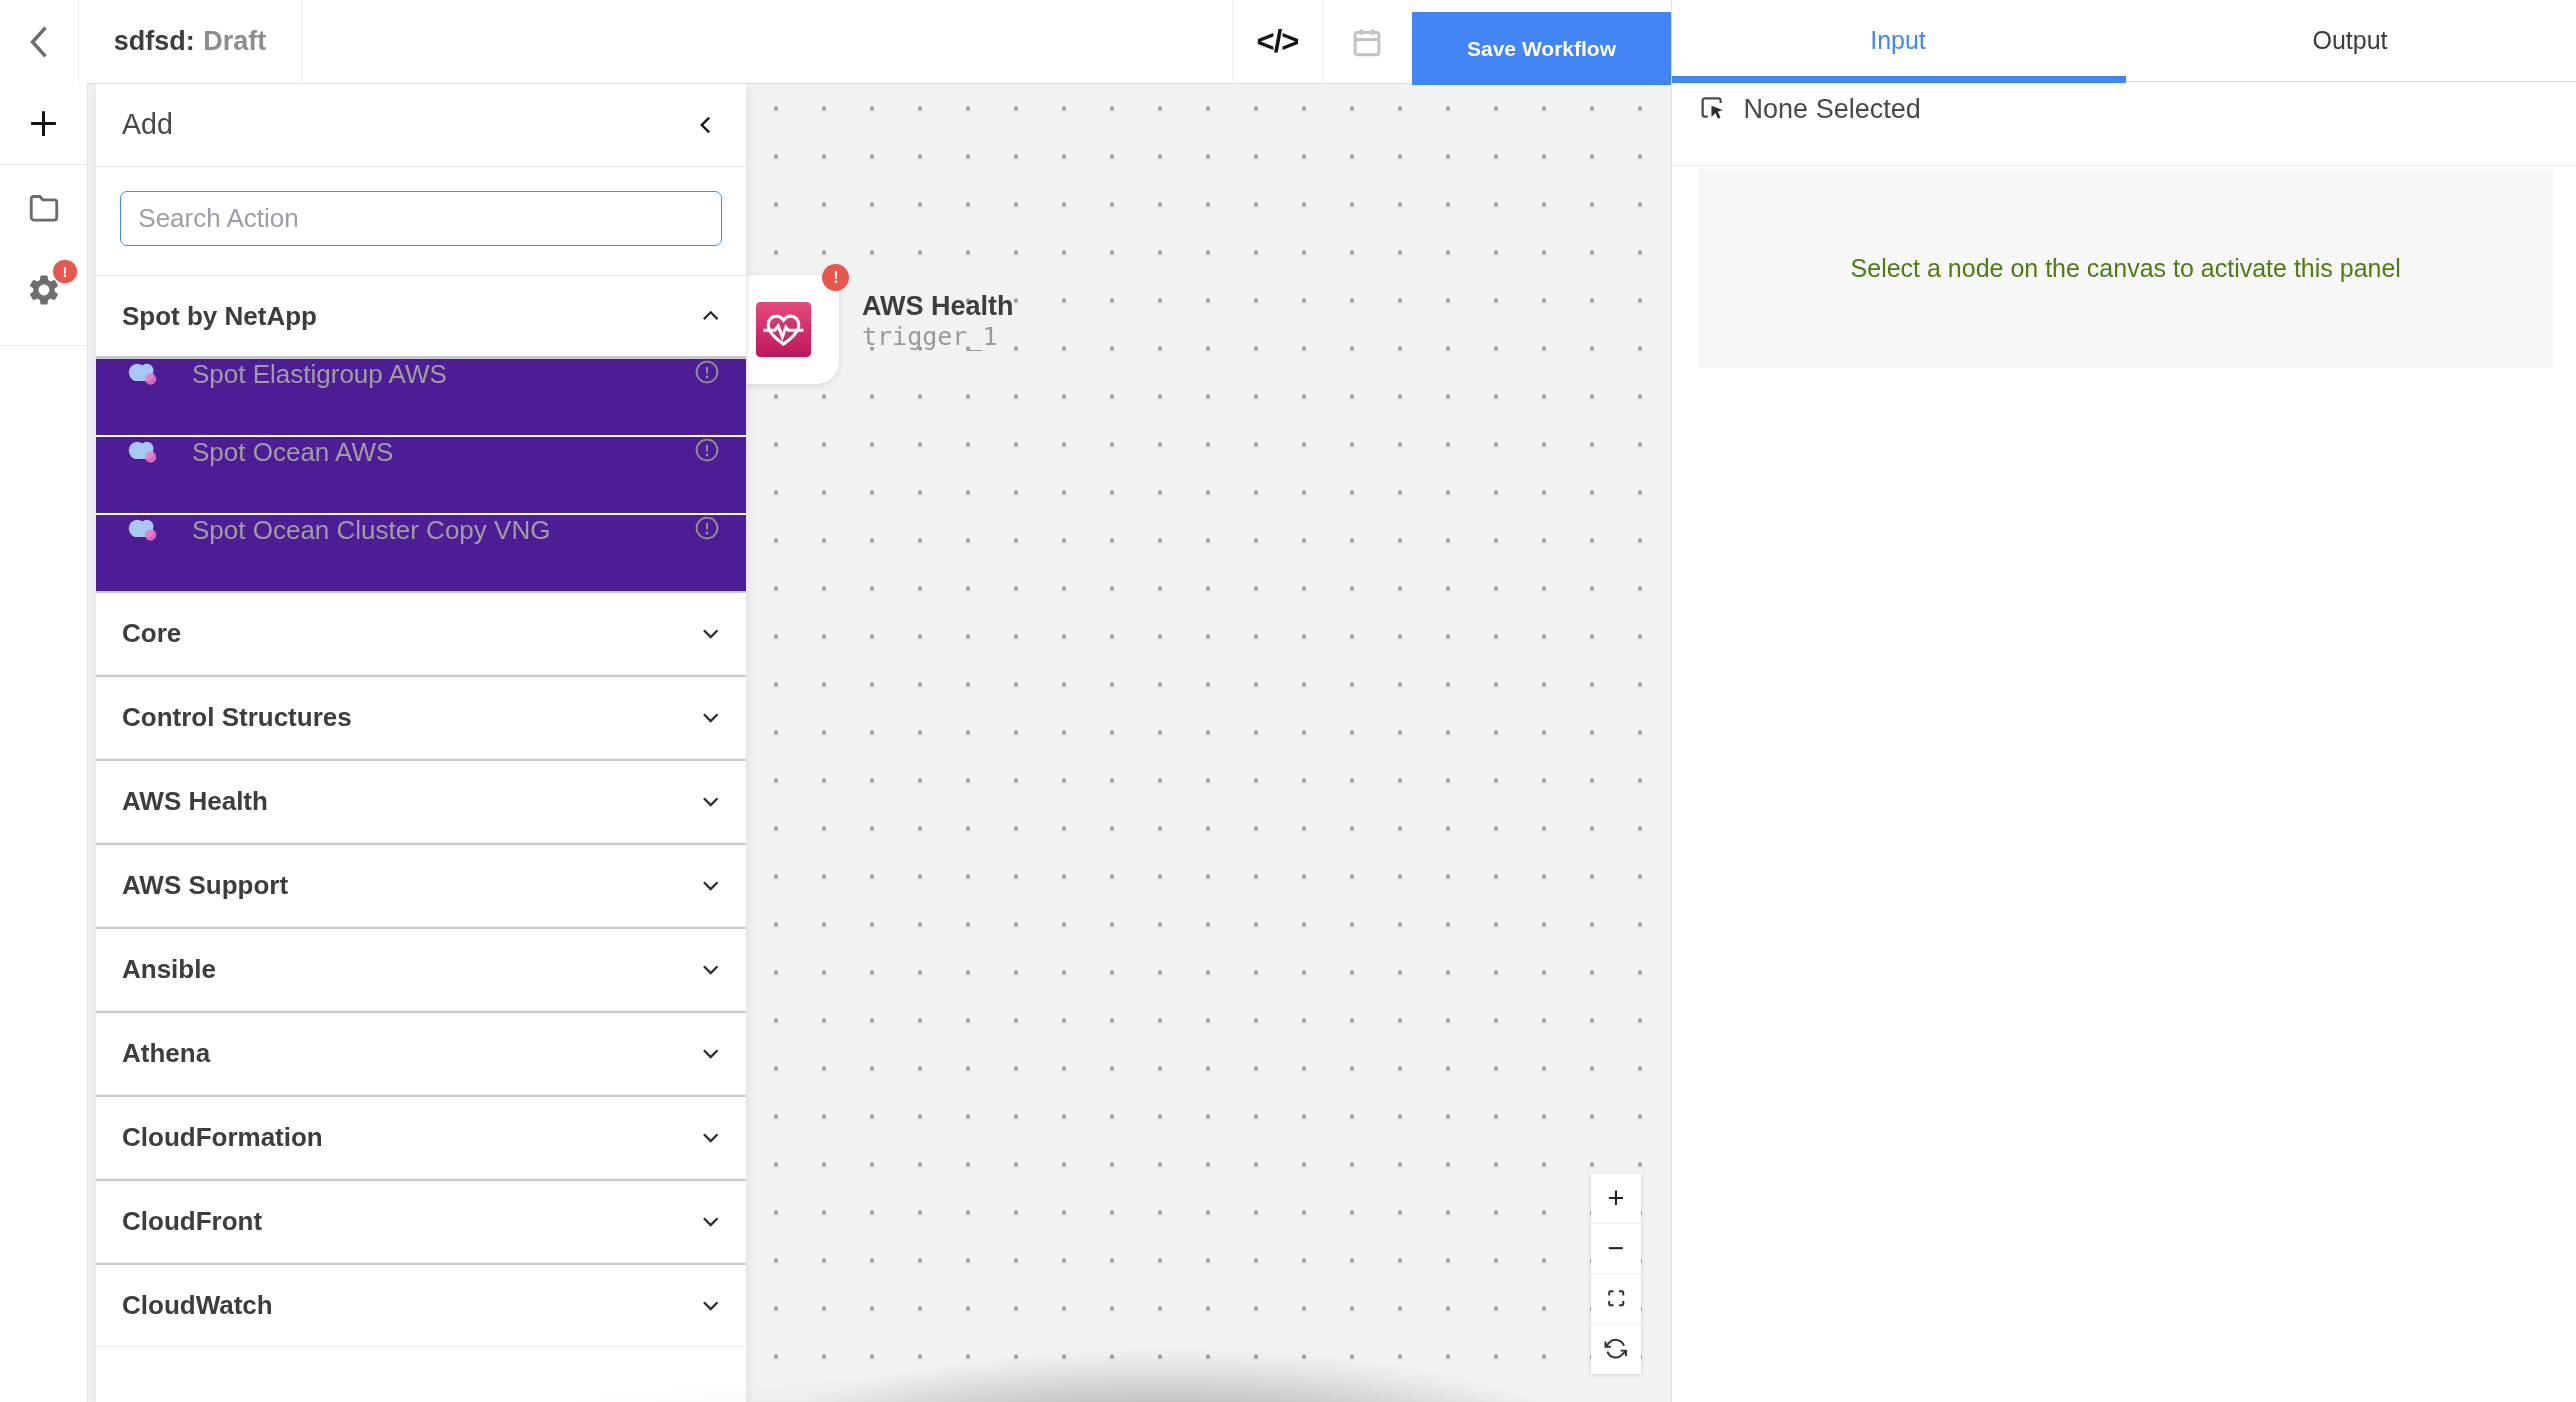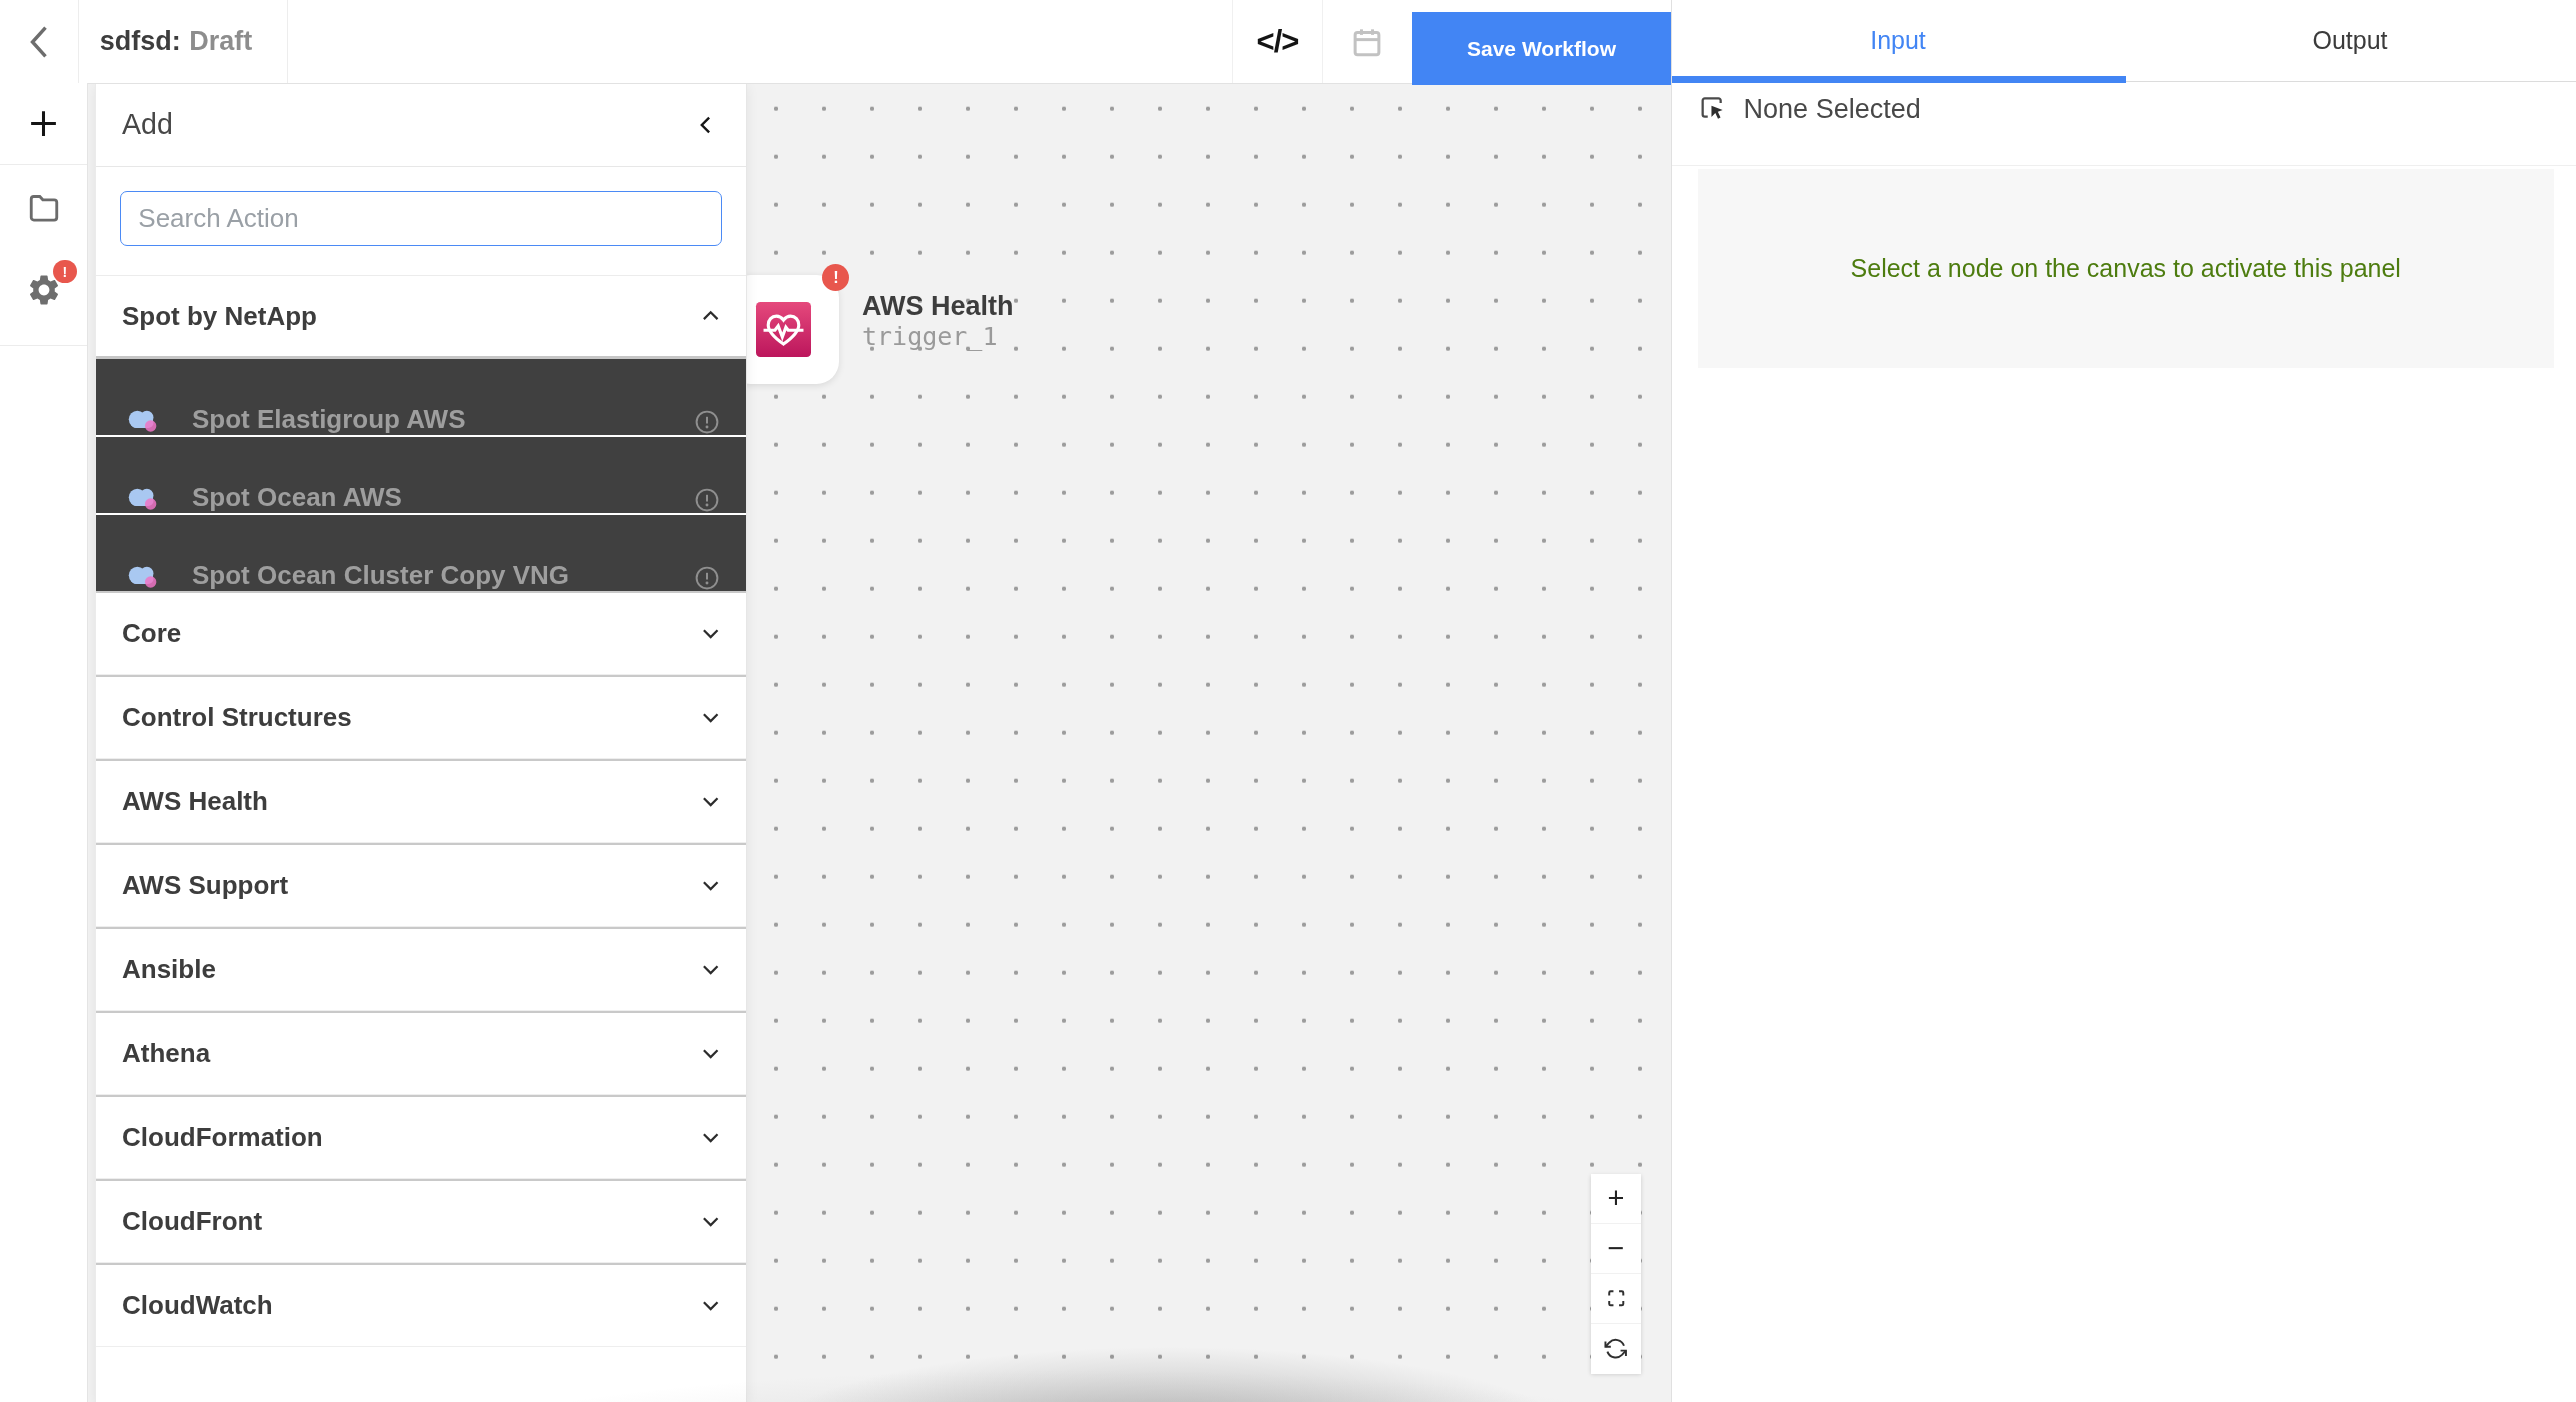--- a/index.html
+++ b/index.html
@@ -6,21 +6,21 @@
   body{
     width:2576px;height:1402px;position:relative;overflow:hidden;
     font-family:"Liberation Sans",sans-serif;background:#ffffff;
     -webkit-font-smoothing:antialiased;
   }
   
   .topbar{position:absolute;left:0;top:0;width:1671px;height:83px;background:#fff;
     border-bottom:0.9px solid #e2e2e2;z-index:40;}
   .back-cell{position:absolute;left:0;top:0;width:78px;height:83px;border-right:0.9px solid #ededed;
     display:flex;align-items:center;justify-content:center;cursor:pointer;}
-  .title-cell{position:absolute;left:65px;top:0;width:222px;height:83px;border-right:0.9px solid #ededed;
+  .title-cell{position:absolute;left:79px;top:0;width:222px;height:83px;border-right:0.9px solid #ededed;
     display:flex;align-items:center;justify-content:center;font-size:27px;font-weight:700;color:#3d3d3d;white-space:nowrap;}
   .title-cell .status{color:#8d8d8d;margin-left:8.7px;font-weight:700;}
   .code-cell{position:absolute;left:1232px;top:0;width:89px;height:83px;border-left:0.9px solid #f0f0f0;
     border-right:0.9px solid #f0f0f0;display:flex;align-items:center;justify-content:center;
     font-size:31px;font-weight:600;color:#141414;letter-spacing:-0.9px;cursor:pointer;}
   .cal-cell{position:absolute;left:1322px;top:0;width:90px;height:83px;display:flex;align-items:center;justify-content:center;cursor:pointer;}
   .save-btn{position:absolute;left:1412px;top:12px;width:259px;height:73px;background:#4285f4;color:#fff;
     border:none;font-size:21px;font-weight:700;font-family:"Liberation Sans",sans-serif;cursor:pointer;
     display:flex;align-items:center;justify-content:center;}
   
@@ -61,22 +61,22 @@
   .panel-title{font-size:28.6px;color:#474747;}
   .collapse-btn{background:none;border:none;cursor:pointer;display:flex;align-items:center;padding:0;}
   .search-wrap{padding:24px 24px 29px 24px;border-bottom:1.7px solid #ececec;}
   .search-input{width:100%;height:55px;box-sizing:border-box;border:1.7px solid #4b8af5;border-radius:7px;
     font-size:26px;color:#444;padding:0 17.3px;outline:none;font-family:"Liberation Sans",sans-serif;}
   .search-input::placeholder{color:#9aa0a6;}
   .section-head{height:80px;display:flex;align-items:center;justify-content:space-between;
     padding:0 24px 0 26px;background:#fff;cursor:pointer;}
   .section-label{font-size:26px;font-weight:700;color:#3d3d3d;}
   .items-group{border-top:3.5px solid #c6c6c6;}
-  .plugin-item{height:76px;background:#404040;border-bottom:2.6px solid #fff;display:flex;align-items:flex-end;
-    padding:0 26px 0 29px;cursor:pointer;font-weight:bold;}
+  .plugin-item{height:76px;background:#4c1d95;border-bottom:2.6px solid #fff;display:flex;align-items:flex-start;
+    padding:0 26px 0 29px;cursor:pointer;}
   .plugin-item:last-child{border-bottom:none;}
   .plugin-label{color:#9e9e9e;font-size:26px;margin-left:29px;flex:1;}
   .acc-row{height:81px;border-top:2.6px solid #c9c9c9;border-bottom:0.9px solid #eeeeee;background:#fff;
     display:flex;align-items:center;justify-content:space-between;padding:0 24px 0 26px;cursor:pointer;}
   
   .inspector{position:absolute;left:1671px;top:0;width:905px;height:1402px;background:#fff;
     border-left:0.9px solid #e0e0e0;z-index:25;box-sizing:border-box;}
   .tabs-row{height:81px;border-bottom:1.7px solid #dcdcdc;display:flex;position:relative;}
   .tab{width:50%;display:flex;align-items:center;justify-content:center;font-size:25px;color:#3b3b3b;cursor:pointer;}
   .tab.active{color:#4285f4;}

